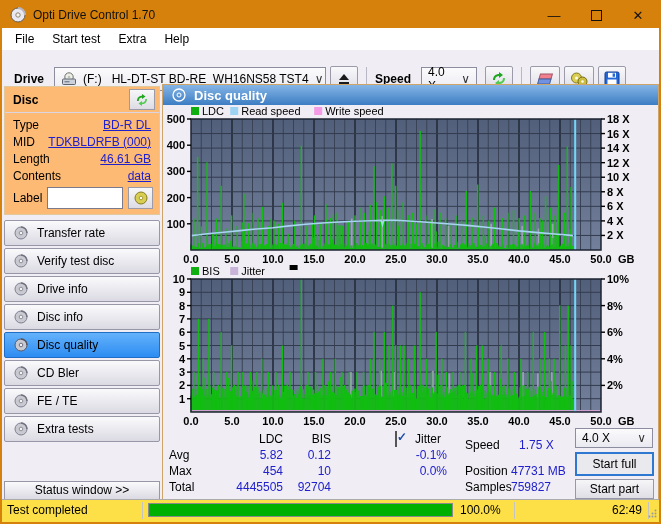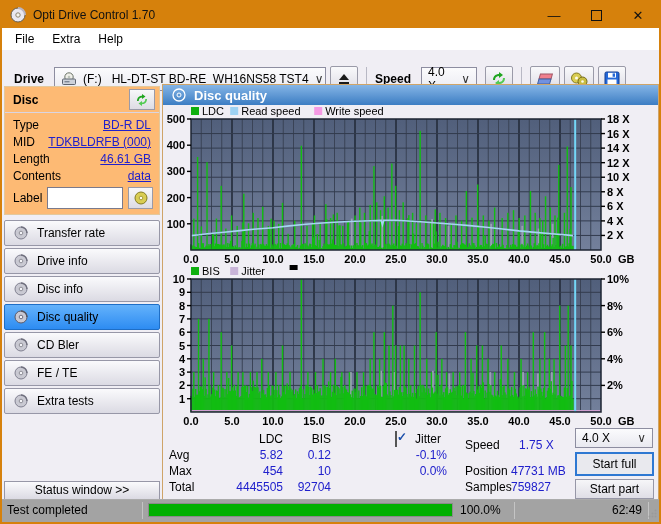--- a/index.html
+++ b/index.html
@@ -51,21 +51,21 @@
   .s{position:absolute;}
   .num{color:#2020cc;}
   .r{text-align:right;}
   .checkbox{width:13px;height:13px;box-sizing:border-box;border:1px solid #555;background:#fff;position:relative;}
   .checkbox.checked::after{content:"\2713";position:absolute;left:1px;top:-2px;font-size:12px;font-weight:bold;color:#1b4eaa;}
   .sel{box-sizing:border-box;background:linear-gradient(#fbfbfd,#e9e9f0);border:1px solid #8d8da0;display:flex;align-items:center;padding:0 6px;}
   .sel .chev{margin-left:auto;color:#333;}
   .btn{box-sizing:border-box;background:linear-gradient(#f6f6f8,#dfdee6);border:1px solid #9797a7;text-align:center;}
   .btn.focused{border:2px solid #2e78d2;background:#e9e9ee;}
   
-  .statusbar{position:absolute;bottom:0;left:0;right:0;height:22px;background:#a3a3a3;border-top:1px solid #ababab;}
+  .statusbar{position:absolute;bottom:0;left:0;right:0;height:22px;background:#fde047;border-top:1px solid #ababab;}
   .sb-sep{position:absolute;top:2px;width:1px;height:17px;background:#c4c4c4;}
   .progress-track{position:absolute;left:146px;top:3px;width:305px;height:14px;box-sizing:border-box;border:1px solid #8a8a8a;background:#fff;}
   .progress-fill{height:100%;background:#00b000;width:0;}
   .grip{position:absolute;right:2px;bottom:2px;color:#999;font-size:10px;}
 </style>
 </head>
 <body>
 
 <div class="window">
 
@@ -82,20 +82,21 @@
       <span class="win-btn">—</span>
       <span class="win-btn">
           <span class="maxbox"></span>
         </span>
       <span class="win-btn">✕</span>
     </div>
   </div>
 
   <div class="menubar">
     <span class="menu-item">File</span>
+    <span class="menu-item">Start test</span>
     <span class="menu-item">Extra</span>
     <span class="menu-item">Help</span>
   </div>
 
   <div class="toolbar">
     <span class="tb-label">Drive</span>
     <div class="combo drive-combo">
       <span style="display:flex;">
         <svg width="16" height="14">
             <circle cx="8" cy="5" r="4.2" fill="#efefe9" stroke="#6b7468"></circle>
@@ -193,20 +194,28 @@
     </div>
 
     <div class="nav">
       <div class="nav-btn">
         <svg width="14" height="14">
             <circle cx="7" cy="7" r="6" fill="#c9c9d2" stroke="#808090"></circle>
             <circle cx="7" cy="7" r="1.8" fill="#f4f4f8" stroke="#909098"></circle>
             <path d="M7 1 A6 6 0 0 1 13 7" fill="none" stroke="#70707e" stroke-width="1.5"></path>
           </svg>
         <span>Transfer rate</span>
+      </div>
+      <div class="nav-btn">
+        <svg width="14" height="14">
+            <circle cx="7" cy="7" r="6" fill="#c9c9d2" stroke="#808090"></circle>
+            <circle cx="7" cy="7" r="1.8" fill="#f4f4f8" stroke="#909098"></circle>
+            <path d="M7 1 A6 6 0 0 1 13 7" fill="none" stroke="#70707e" stroke-width="1.5"></path>
+          </svg>
+        <span>Verify test disc</span>
       </div>
       <div class="nav-btn">
         <svg width="14" height="14">
             <circle cx="7" cy="7" r="6" fill="#c9c9d2" stroke="#808090"></circle>
             <circle cx="7" cy="7" r="1.8" fill="#f4f4f8" stroke="#909098"></circle>
             <path d="M7 1 A6 6 0 0 1 13 7" fill="none" stroke="#70707e" stroke-width="1.5"></path>
           </svg>
         <span>Drive info</span>
       </div>
       <div class="nav-btn">

